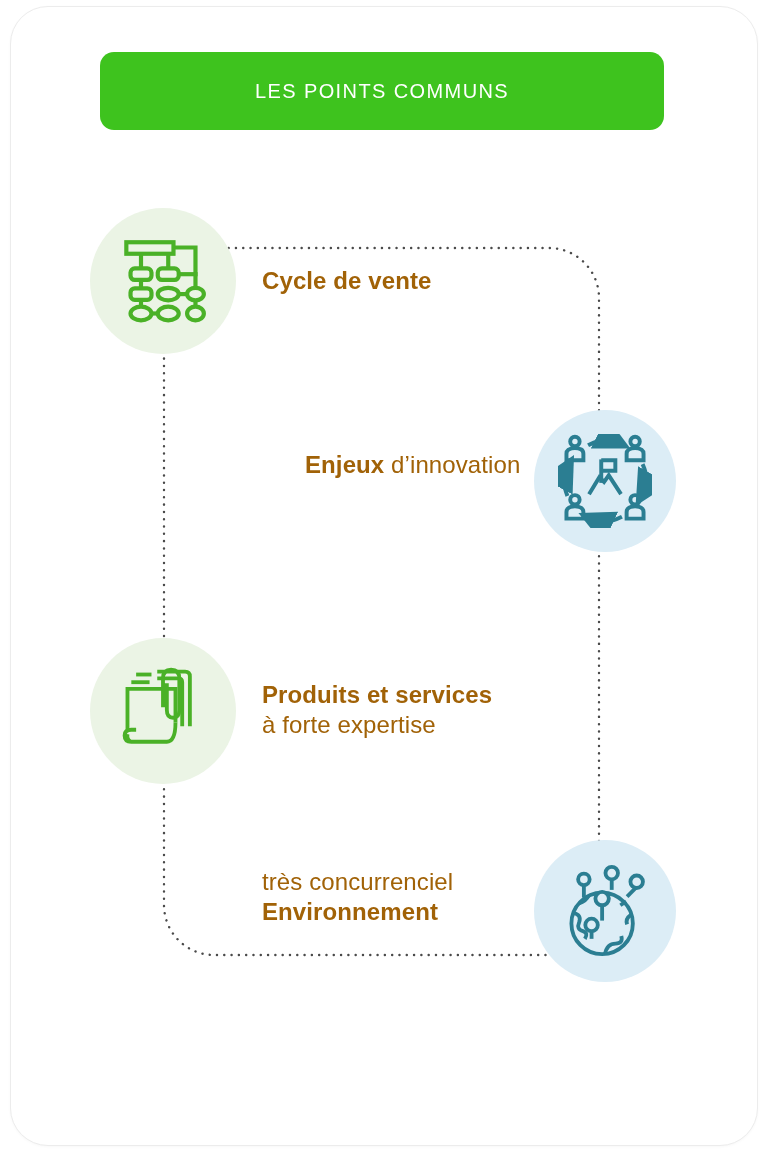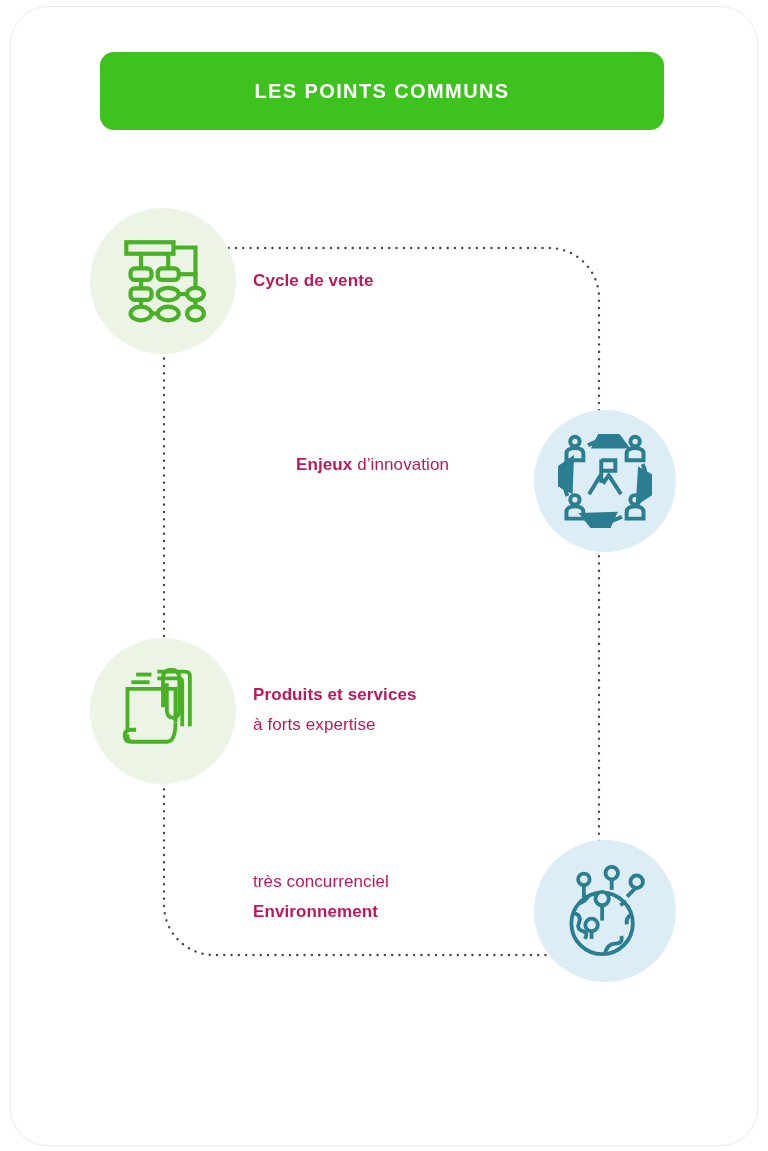--- a/index.html
+++ b/index.html
@@ -11,37 +11,37 @@
   .card{
     position:absolute;left:10px;top:6px;right:10px;bottom:5px;
     background:#ffffff;border:1px solid #ececec;border-radius:38px;
     box-shadow:0 1px 3px rgba(0,0,0,0.03);
     z-index:0;
   }
   .header-badge{
     position:absolute;left:100px;top:52px;width:564px;height:78px;
     background:#3EC31E;border-radius:14px;
     display:flex;flex-direction:column;align-items:center;justify-content:center;
-    color:#ffffff;font-weight:bold;font-size:20px;line-height:26px;
+    color:#ffffff;font-weight:normal;font-size:20px;line-height:26px;
     letter-spacing:1.4px;text-align:center;z-index:2;
   }
   .dotted-svg{position:absolute;left:0;top:0;z-index:1}
   .circle{
     position:absolute;border-radius:50%;
     display:flex;align-items:center;justify-content:center;z-index:2;
   }
   .circle.green{background:#EBF4E5;width:146px;height:146px}
   .circle.blue{background:#DCEDF6;width:142px;height:142px}
   .c1{left:90px;top:208px}
   .c2{left:534px;top:410px}
   .c3{left:90px;top:638px}
   .c4{left:534px;top:840px}
   .item-text{
-    position:absolute;z-index:3;color:#be185d;
-    font-size:17px;line-height:30px;letter-spacing:0.1px;white-space:nowrap;
+    position:absolute;z-index:3;color:#a16207;
+    font-size:24px;line-height:30px;letter-spacing:0.1px;white-space:nowrap;margin-left:9px;
   }
   .item-text .b{font-weight:bold}
   .t1{left:253px;top:266px}
   .t2{left:296px;top:450px}
   .t3{left:253px;top:680px}
   .t4{left:253px;top:867px}
 </style>
 </head>
 <body>
 
@@ -124,21 +124,21 @@
       <path d="M13,70 V27 H63 V62"></path>
       <path d="M63,62 Q63,82 54,82 H17 Q10,82 10,75.5 Q10,69.5 17,69.5 H22"></path>
       <path d="M16,82 Q12,79 13,74"></path>
       <path d="M50,46 V16 Q50,7 58.5,7 Q67,7 67,16 V49 Q67,57 60.5,57 Q54,57 54,49 V21"></path>
     </g>
   </svg>
 </div>
 
 <div class="item-text t3">
   <div><span class="b">Produits et services</span><span></span></div>
-  <div>à forts expertise</div>
+  <div>à forte expertise</div>
 </div>
 
 <div class="circle blue c4">
   <svg viewBox="0 0 100 100" width="96" height="96">
     <g stroke="#2B7E92" stroke-width="4" fill="none">
       <circle cx="47" cy="63" r="32"></circle>
       <path d="M17,52 Q26,54 23,62 Q20,69 27,71 Q33,73 29,79"></path>
       <path d="M50,95 Q52,84 61,84 Q69,84 67,76"></path>
       <path d="M23,42 Q30,40 33,34"></path>
       <path d="M77,54 Q71,58 73,64"></path>

